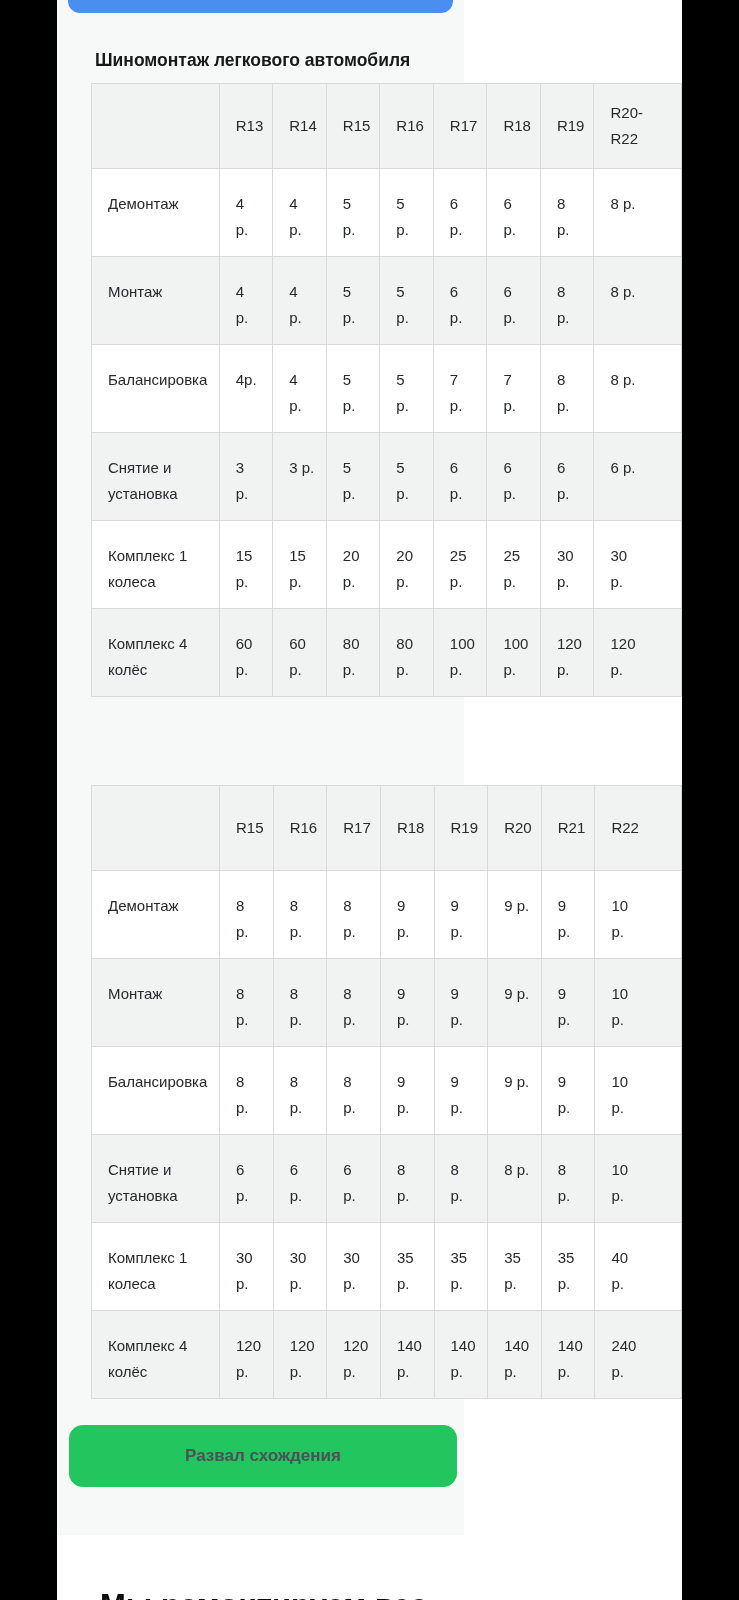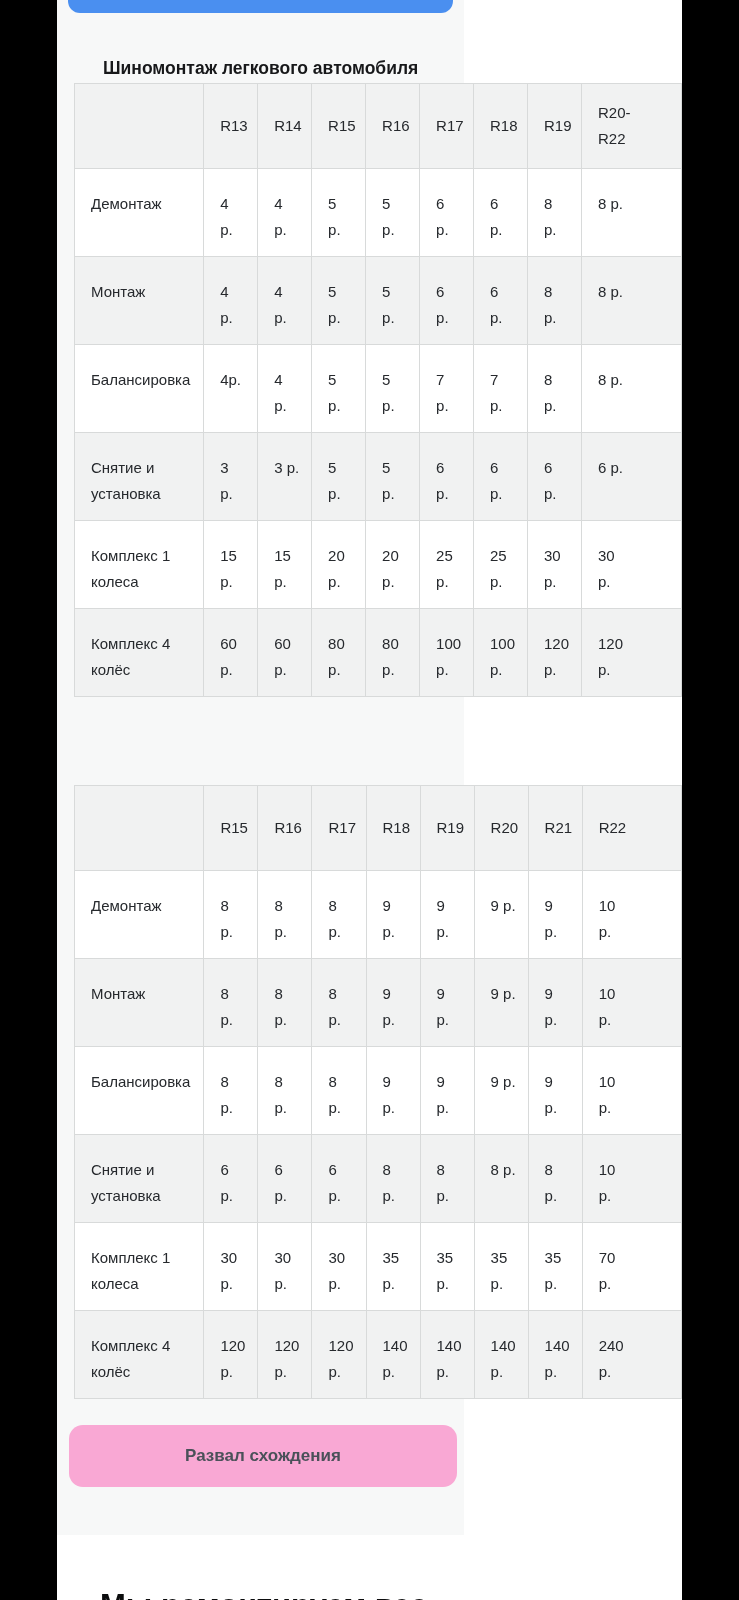--- a/index.html
+++ b/index.html
@@ -24,29 +24,29 @@
   }
   .blue-btn {
     position: absolute; left: 11px; top: -30px;
     width: 385px; height: 43px;
     background: #4a8ff0;
     border: none; border-radius: 12px;
     cursor: pointer;
   }
   .sec-title {
     position: absolute;
-    margin: 12px;
+    margin: 4px;
     font-size: 17.5px; font-weight: 700;
     line-height: 25px;
     color: #17181a;
     white-space: pre-line;
   }
   #title1 { left: 34px; top: 44px; }
   #title2 { left: 34px; top: 719px; }
-  .tblwrap { position: absolute; left: 17px; }
+  .tblwrap { position: absolute; left: 34px; }
   #table1wrap { top: 83px; }
   #table2wrap { top: 785px; }
   table { border-collapse: collapse; table-layout: fixed; }
   col.c-label { width: 136px; }
   col.c-data  { width: 56px; }
   col.c-last  { width: 160px; }
   th, td {
     border: 1px solid #d8dada;
     font-size: 15px; line-height: 26px; font-weight: 400;
     color: #26292d;
@@ -59,21 +59,21 @@
     background: #f1f2f2;
     vertical-align: middle;
     padding-top: 0; padding-bottom: 0;
   }
   tbody tr { height: 88px; }
   tbody tr:nth-child(odd)  td { background: #ffffff; }
   tbody tr:nth-child(even) td { background: #f1f2f2; }
   .align-btn {
     position: absolute; left: 12px; top: 1425px;
     width: 388px; height: 62px;
-    background: #f9a8d4;
+    background: #22c55e;
     border: none; border-radius: 14px;
     font-family: inherit;
     font-size: 17px; font-weight: 600;
     color: #4a5159;
     cursor: pointer;
   }
   .bottom-heading {
     position: absolute; left: 43px; top: 1588px;
     margin: 0;
     font-size: 31px; font-weight: 800;
@@ -346,21 +346,21 @@
             <td>30
 р.</td>
             <td>35
 р.</td>
             <td>35
 р.</td>
             <td>35
 р.</td>
             <td>35
 р.</td>
-            <td>70
+            <td>40
 р.</td>
           </tr>
           <tr>
             <td>Комплекс 4
 колёс</td>
             <td>120
 р.</td>
             <td>120
 р.</td>
             <td>120

